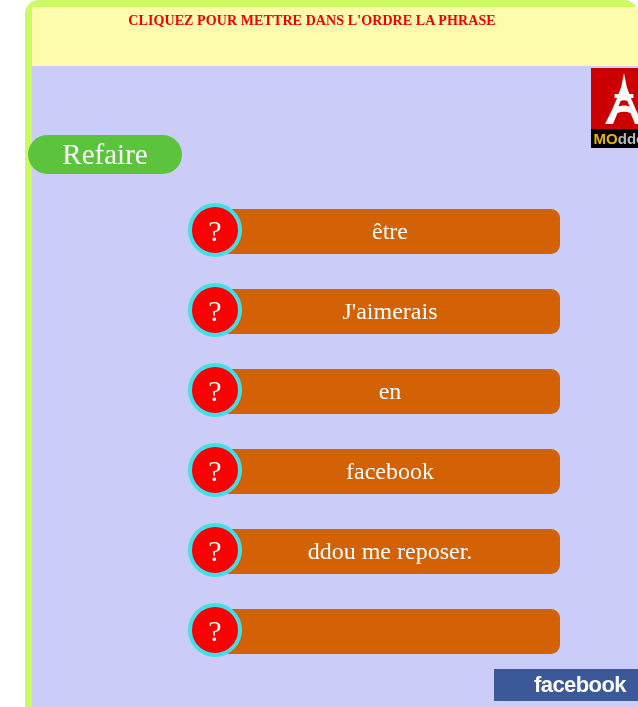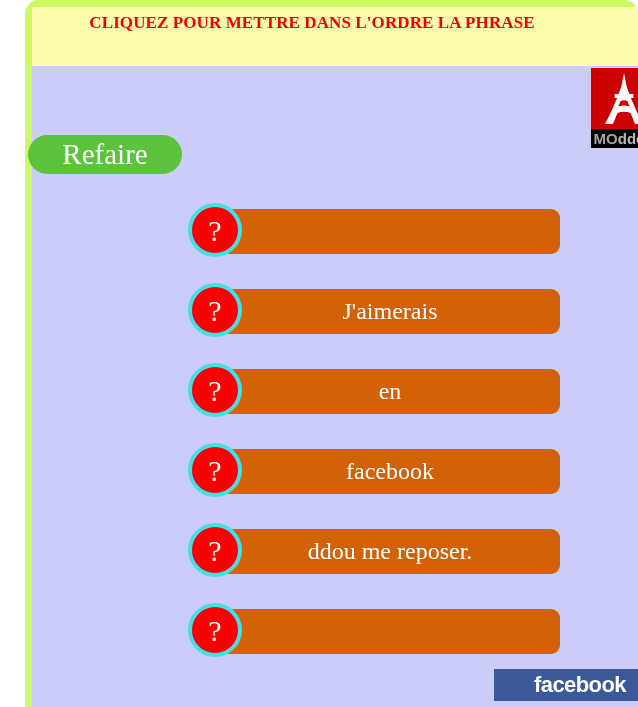--- a/index.html
+++ b/index.html
@@ -40,21 +40,21 @@
   }
   #header-title {
     position: absolute;
     left: 0;
     top: 6px;
     width: 560px;
     text-align: center;
     color: #f40000;
     font-family: "Liberation Serif", serif;
     font-weight: bold;
-    font-size: 17px;
+    font-size: 14px;
     letter-spacing: 0.1px;
     white-space: nowrap;
   }
 
   
   #play-area {
     position: absolute;
     left: 7px;
     top: 66px;
     width: 606px;
@@ -116,21 +116,21 @@
   #logo-name-bar {
     position: absolute;
     left: 0;
     top: 61px;
     width: 66px;
     height: 19px;
     background: #000000;
     text-align: center;
   }
   #logo-name-bar .mo {
-    color: #a3a3a3;
+    color: #eab308;
     font-family: "Liberation Sans", sans-serif;
     font-weight: bold;
     font-size: 15px;
     line-height: 19px;
   }
   #logo-name-bar .ddou {
     color: #b9b9b9;
     font-family: "Liberation Sans", sans-serif;
     font-weight: bold;
     font-size: 15px;
@@ -235,20 +235,21 @@
 <div id="app-frame">
 
   <div id="header-panel">
     <div id="header-title">CLIQUEZ POUR METTRE DANS L'ORDRE LA PHRASE</div>
   </div>
 
   <div id="play-area">
     <div id="word-list">
         <div class="word-row" style="top: 137px;">
           <div class="word-bar"></div>
+          <div class="word-text">être</div>
           <div class="word-marker">
             <div class="word-marker-label">?</div>
           </div>
         </div>
         <div class="word-row" style="top: 217px;">
           <div class="word-bar"></div>
           <div class="word-text">J'aimerais</div>
           <div class="word-marker">
             <div class="word-marker-label">?</div>
           </div>

